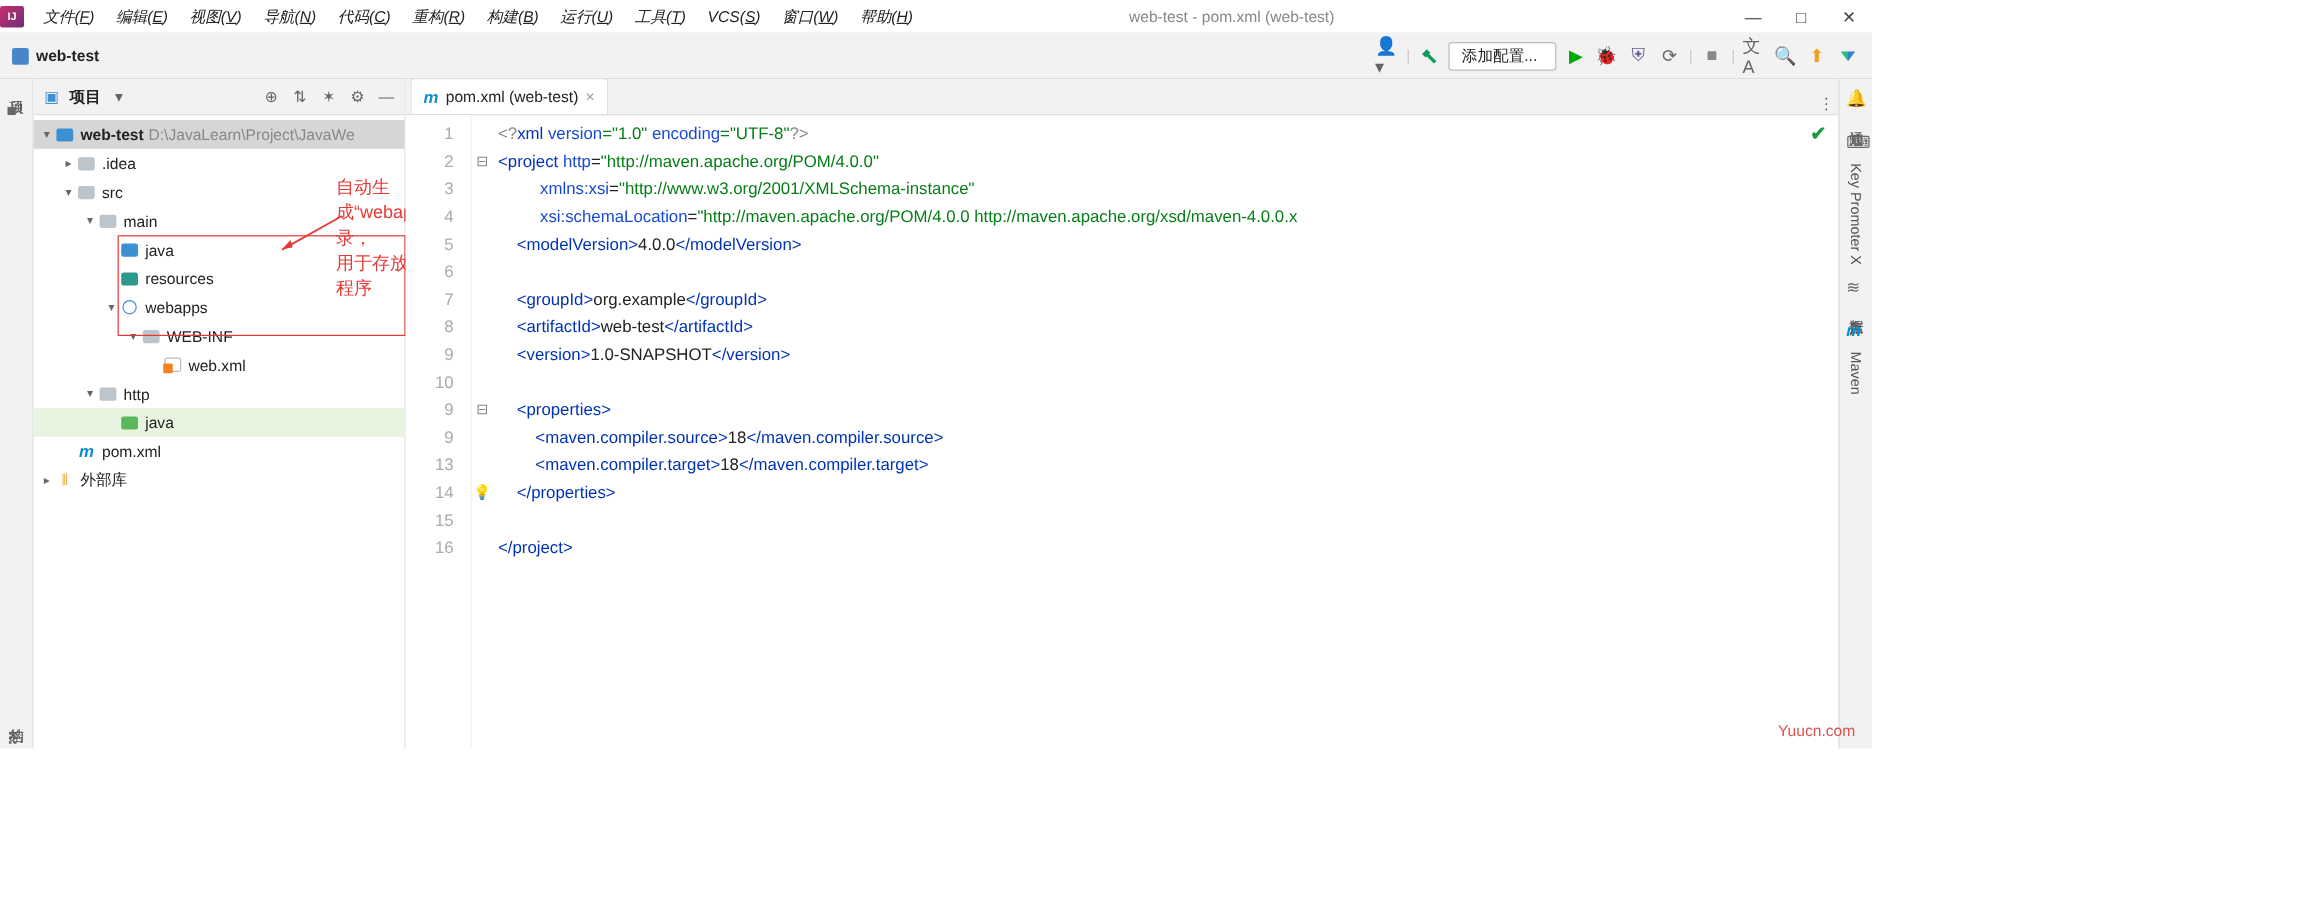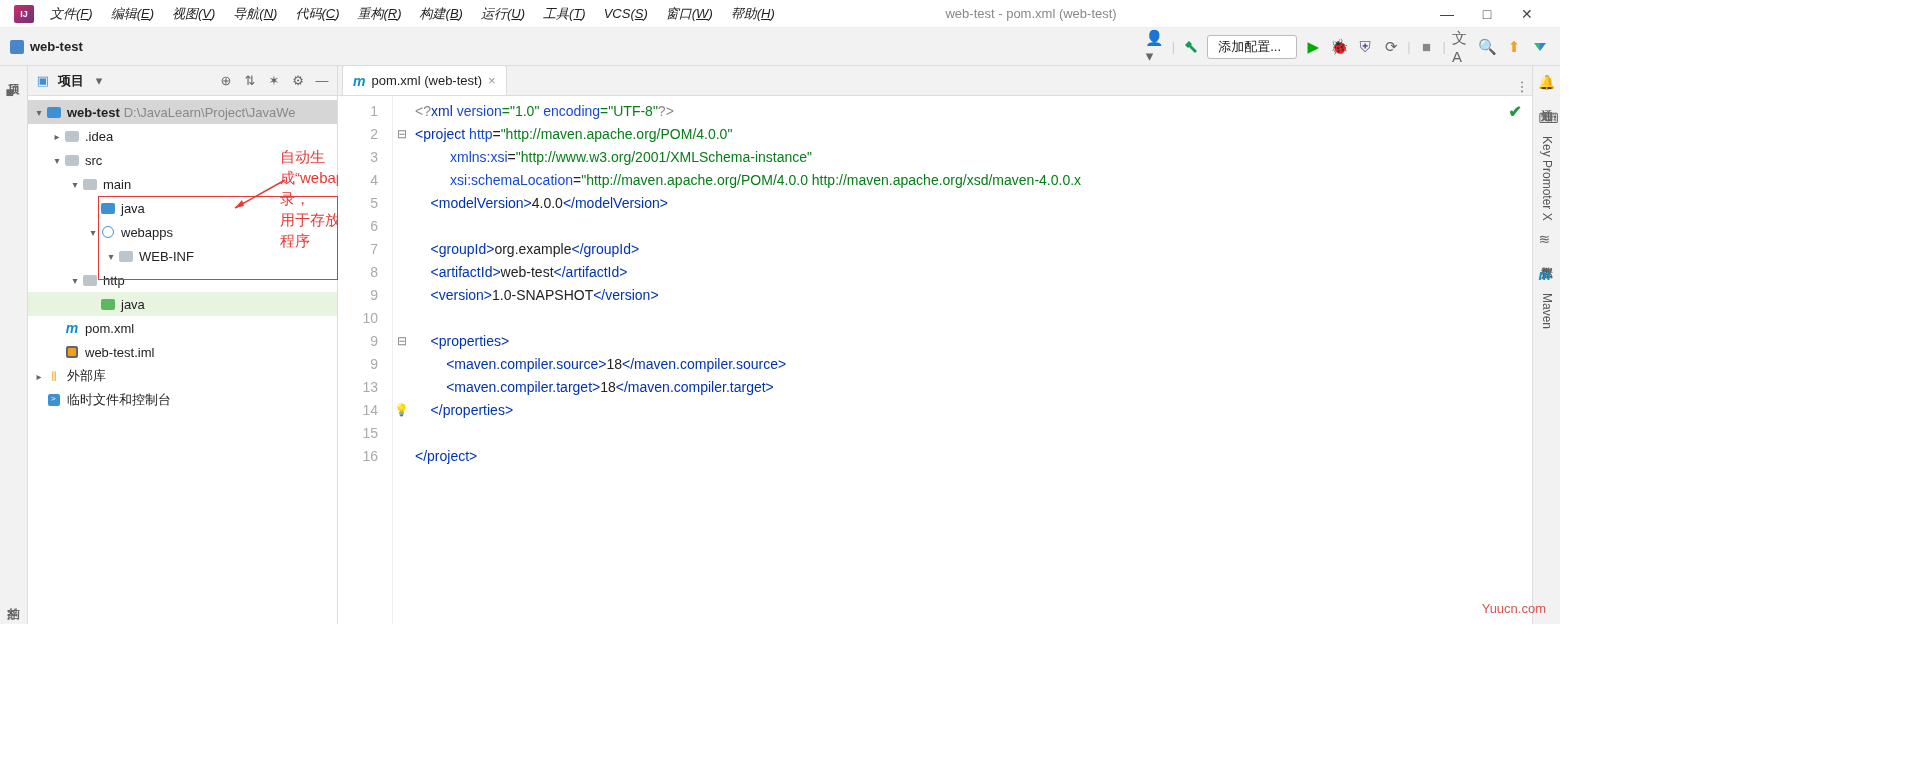--- a/index.html
+++ b/index.html
@@ -1,17 +1,17 @@
 <!DOCTYPE html>
 <html><head>
 <meta charset="utf-8">
 <style>
 * { margin:0; padding:0; box-sizing:border-box; font-family:"Segoe UI","Microsoft YaHei",sans-serif; }
 body { width:1560px; height:624px; background:#fff; font-size:13px; color:#222; overflow:hidden; position:relative; }
-.menubar { height:28px; display:flex; align-items:center; padding:0 14px; background:#fff; border-bottom:1px solid #eee; gap:2px; }
+.menubar { height:28px; display:flex; align-items:center; padding:0 0; background:#fff; border-bottom:1px solid #eee; gap:2px; }
 .logo-box { width:20px; height:18px; background:linear-gradient(135deg,#c92f6b,#6c2f7a); margin-right:6px; border-radius:2px; display:flex;align-items:center;justify-content:center;color:#fff;font-size:9px;font-weight:bold;}
 .menu-item { padding:2px 8px; cursor:pointer;font-style:italic; }
 .menu-item u { text-decoration:underline; }
 .window-title { margin-left:auto; margin-right:auto; color:#888; font-size:13px; }
 .win-ctrls { display:flex; gap:26px; margin-left:auto; padding-right:12px; }
 .win-ctrls span { width:14px; text-align:center; color:#444; font-size:14px; cursor:pointer;}
 .navbar { height:38px; background:#f2f2f2; display:flex; align-items:center; padding:0 10px; border-bottom:1px solid #ddd; gap:6px; }
 .bc-icon { width:14px; height:14px; background:#4a86c7; border-radius:2px; display:inline-block; }
 .bc-text { font-weight:bold; }
 .spacer { flex:1; }
@@ -169,67 +169,67 @@
             <span class="folder"></span>
           </span>
           <span>main</span>
         </div>
       <div class="row" style="padding-left:72px">
           <span class="ficon">
             <span class="folder blue"></span>
           </span>
           <span>java</span>
         </div>
+      <div class="row" style="padding-left:72px">
+          <span class="ficon">
+            <span class="folder teal"></span>
+          </span>
+          <span>resources</span>
+        </div>
       <div class="row" style="padding-left:58px">
           <span class="arrow">▾</span>
           <span class="ficon">
             <span class="webapp-icon"></span>
           </span>
           <span>webapps</span>
         </div>
       <div class="row" style="padding-left:76px">
           <span class="arrow">▾</span>
           <span class="ficon">
             <span class="folder"></span>
           </span>
           <span>WEB-INF</span>
+        </div>
+      <div class="row" style="padding-left:108px">
+          <span class="ficon">
+            <span class="webxml-icon"></span>
+          </span>
+          <span>web.xml</span>
         </div>
       <div class="row" style="padding-left:40px">
           <span class="arrow">▾</span>
           <span class="ficon">
             <span class="folder"></span>
           </span>
           <span>http</span>
         </div>
       <div class="row hl" style="padding-left:72px">
           <span class="ficon">
             <span class="folder green"></span>
           </span>
           <span>java</span>
         </div>
       <div class="row" style="padding-left:36px">
           <span class="ficon m-icon">m</span>
           <span>pom.xml</span>
-        </div>
-      <div class="row" style="padding-left:36px">
-          <span class="ficon">
-            <span class="iml-icon"></span>
-          </span>
-          <span>web-test.iml</span>
         </div>
       <div class="row" style="padding-left:4px">
           <span class="arrow">▸</span>
           <span class="ficon libs-icon">⫼</span>
           <span>外部库</span>
-        </div>
-      <div class="row" style="padding-left:18px">
-          <span class="ficon">
-            <span class="scratch-icon"></span>
-          </span>
-          <span>临时文件和控制台</span>
         </div>
 
       <div class="red-box"></div>
       <div class="arrow-line"><svg width="60" height="30">
             <line x1="55" y1="0" x2="5" y2="28" stroke="#e53935" stroke-width="1.5"></line>
             <polygon points="5,28 12,20 14,26" fill="#e53935"></polygon>
           </svg></div>
       <div class="ann1"><span>自动生成“webapps”目录，</span><br><span>用于存放web程序</span></div>
     </div>
   </div>

